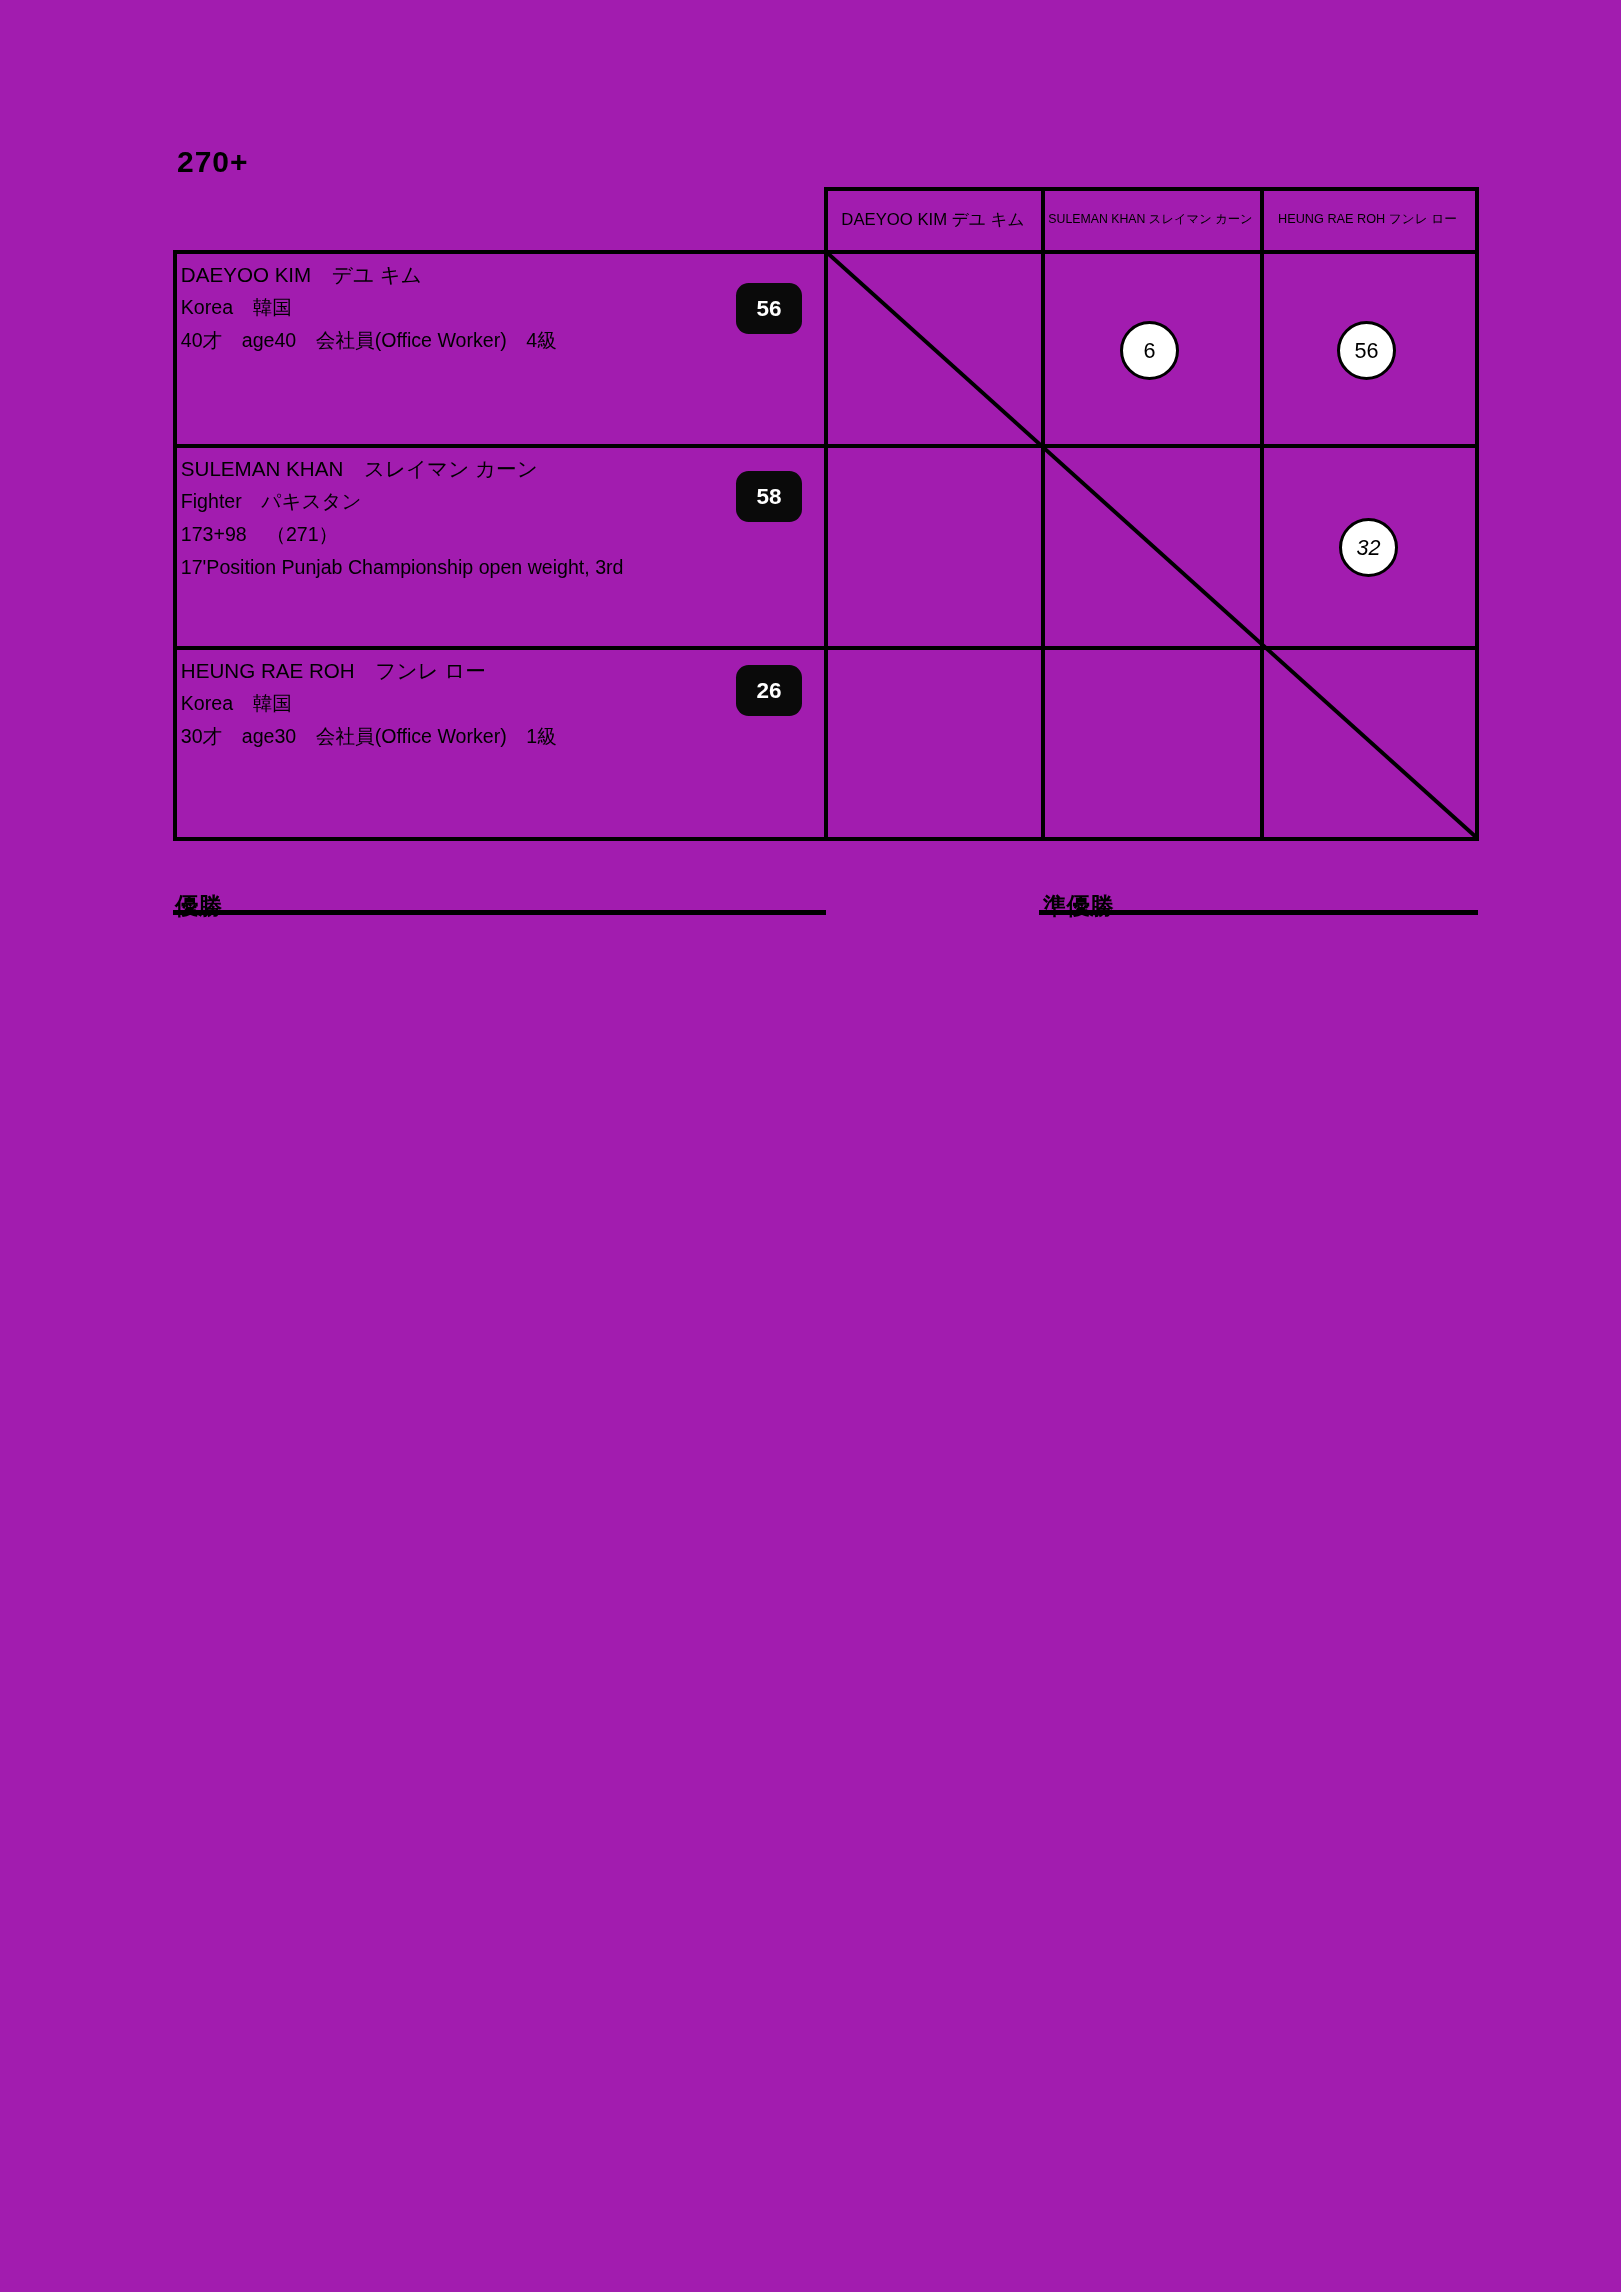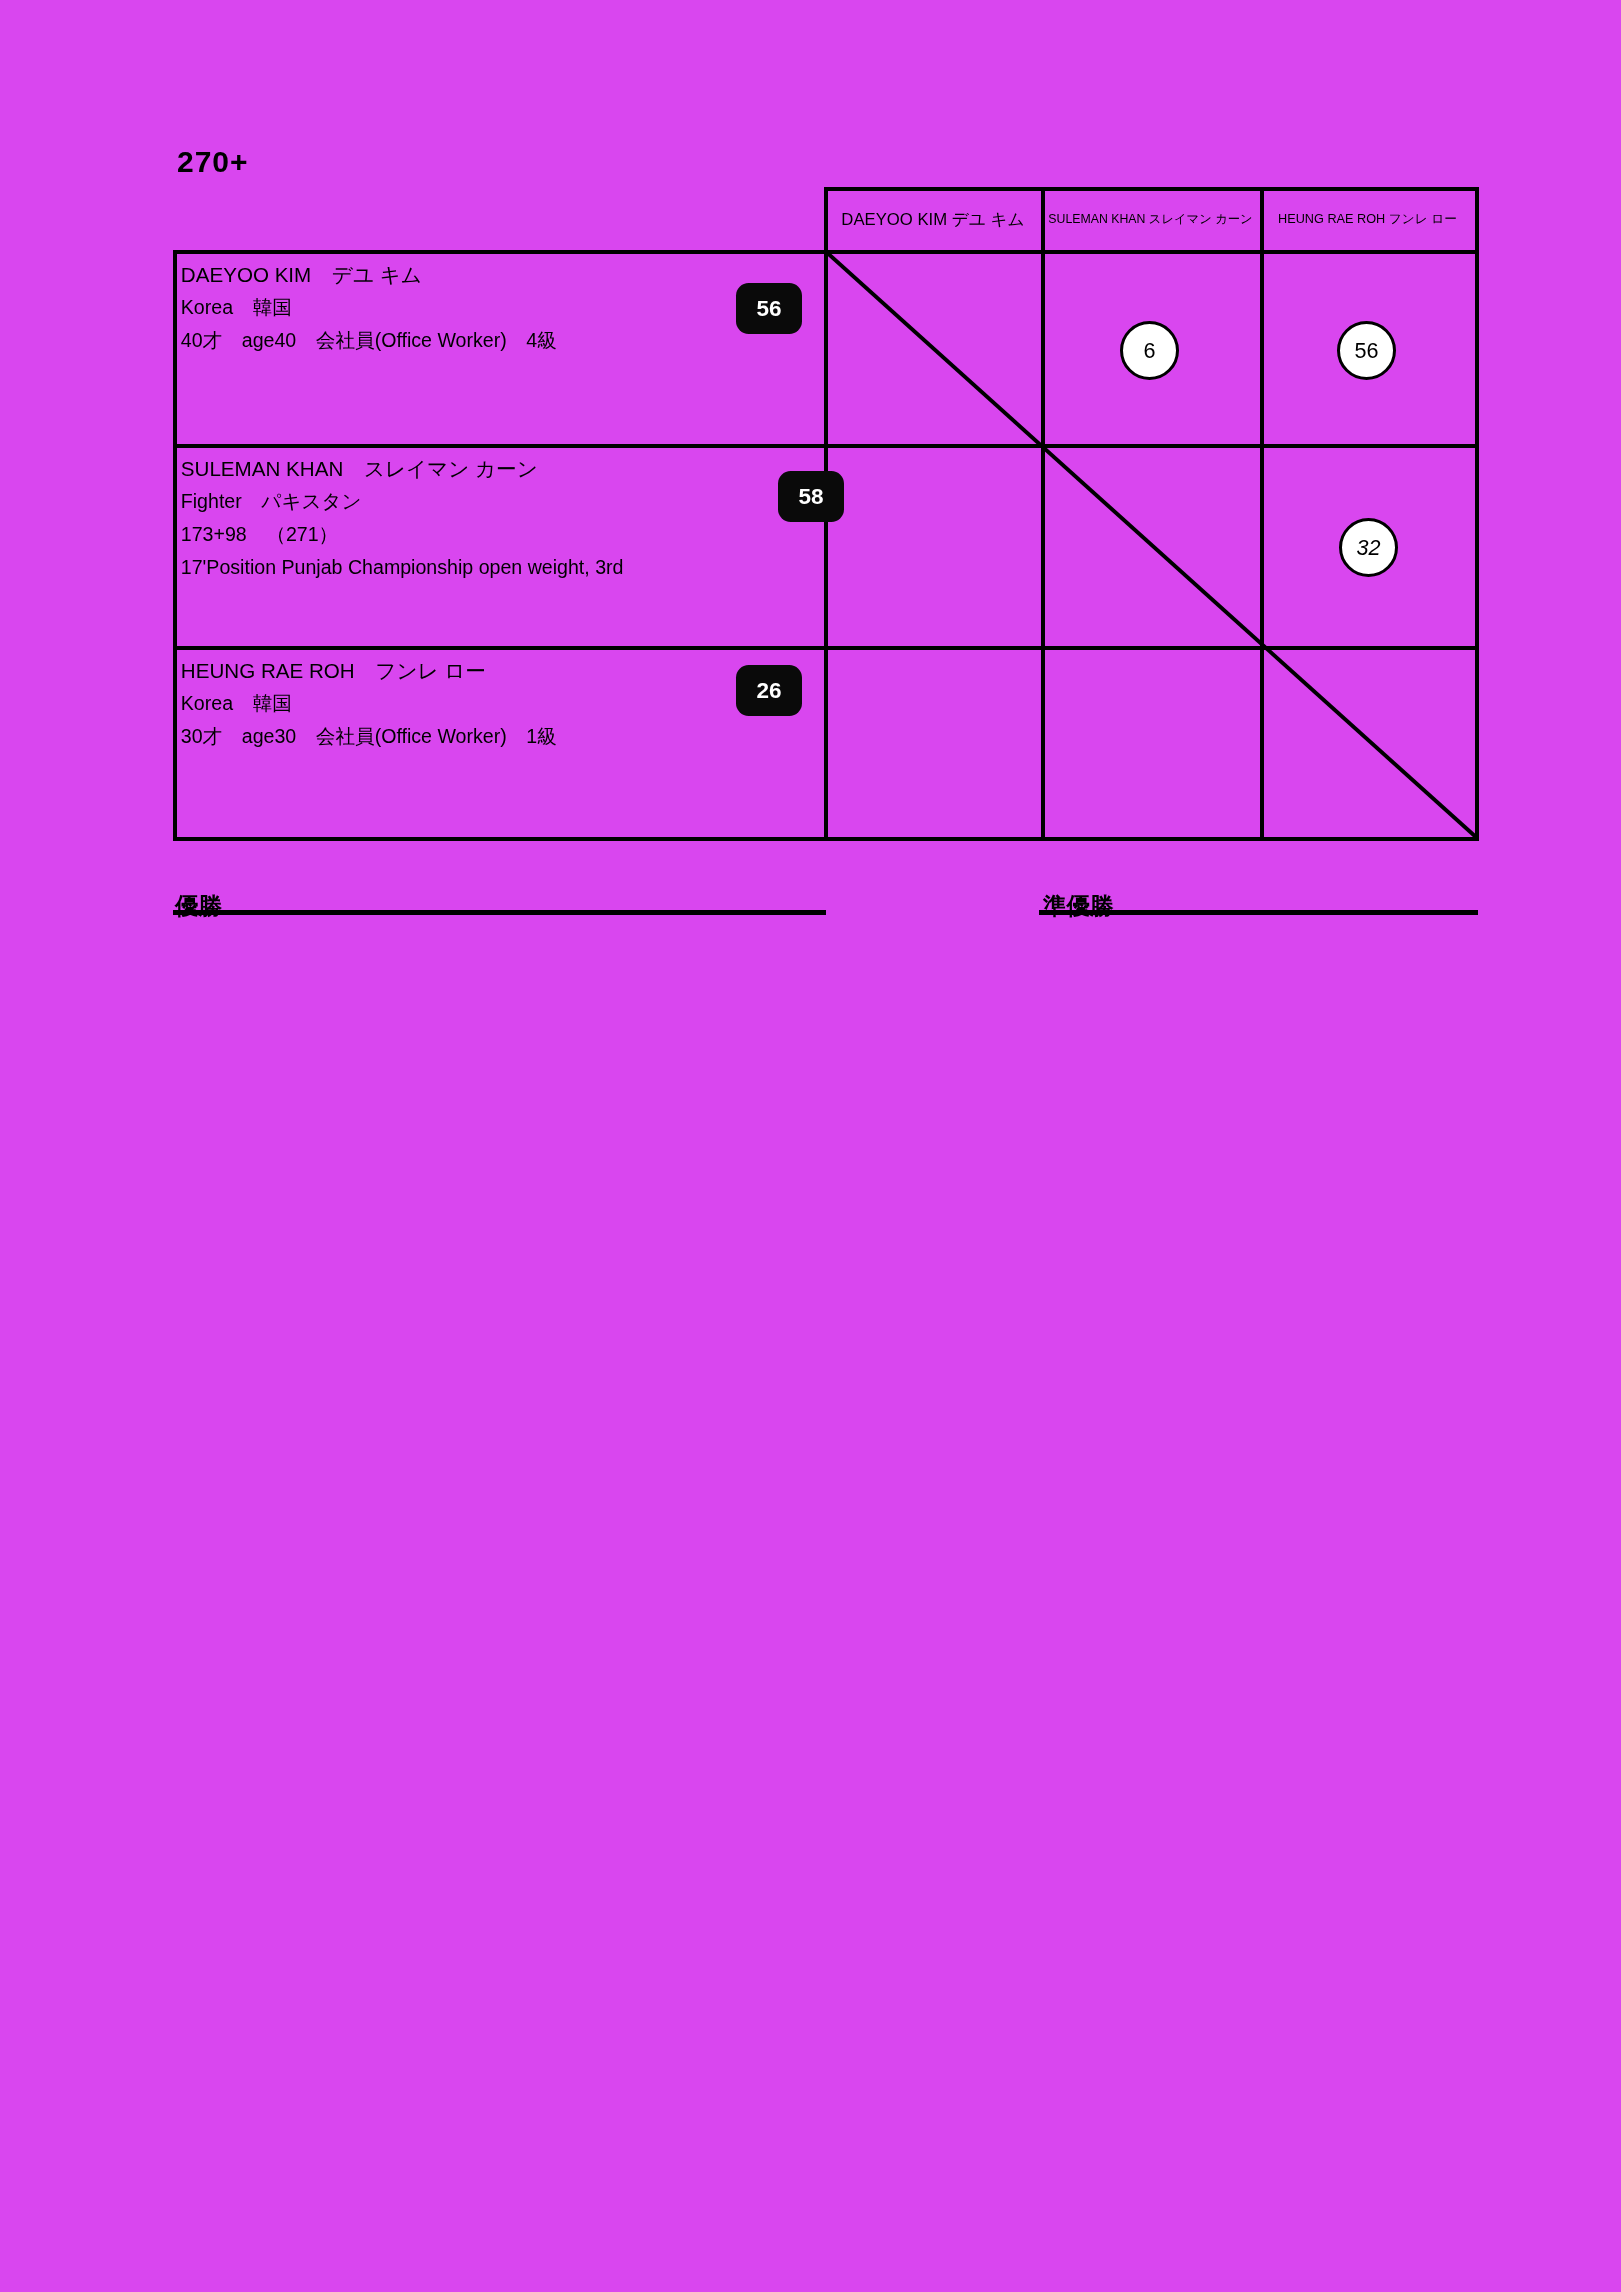--- a/index.html
+++ b/index.html
@@ -1,16 +1,16 @@
 <!DOCTYPE html>
 <html><head>
 <meta charset="utf-8">
 <style>
   html,body{margin:0;padding:0;background:#fff;}
-  .page{position:relative;width:1621px;height:2293px;background:#d946ef;
+  .page{position:relative;width:1621px;height:2293px;background:#a21caf;
         font-family:"Liberation Sans","DejaVu Sans",sans-serif;color:#000;overflow:hidden;}
   .title{position:absolute;left:177px;top:145px;font-size:30px;font-weight:bold;margin:0;letter-spacing:1px;}
 
   .bracket{position:absolute;left:173px;top:187px;width:1320px;height:654px;}
   .gl{position:absolute;background:#000;}
   .gl.v-left  {left:0;     top:63px; width:3.9px;  height:591px;}
   .gl.v-c1    {left:651px; top:0;    width:3.9px;  height:654px;}
   .gl.v-c2    {left:868px; top:0;    width:3.9px;  height:654px;}
   .gl.v-c3    {left:1087px;top:0;    width:3.9px;  height:654px;}
   .gl.v-right {left:1302px;top:0;    width:3.9px;  height:654px;}
@@ -29,21 +29,21 @@
   .info{position:absolute;left:7.8px;width:608px;white-space:nowrap;}
   .info .iline{font-size:19.6px;line-height:33px;height:33px;}
   .info .iline.name{font-size:20.6px;}
   .info0{top:71px;}
   .info1{top:265px;}
   .info2{top:467px;}
 
   .seed{position:absolute;left:563px;width:66px;height:51px;background:#0a0a0a;color:#ffffff;
         border-radius:12.7px;display:flex;align-items:center;justify-content:center;
         font-size:22.5px;font-weight:bold;}
-  .seed0{top:96px;} .seed1{top:284px;margin-left:42px;} .seed2{top:478px;}
+  .seed0{top:96px;} .seed1{top:284px;} .seed2{top:478px;}
 
   .result{position:absolute;width:53px;height:53px;border:3.9px solid #000;border-radius:50%;
           display:flex;align-items:center;justify-content:center;font-size:21.6px;background:#fff;}
   .r0c1{left:947px; top:134px;}
   .r0c2{left:1164px;top:134px;}
   .r1c2{left:1166px;top:331px;font-style:italic;}
 
   .diag{position:absolute;left:0;top:0;pointer-events:none;}
 
   .footer-label{position:absolute;font-size:23.5px;font-weight:bold;margin-top:22px;}

